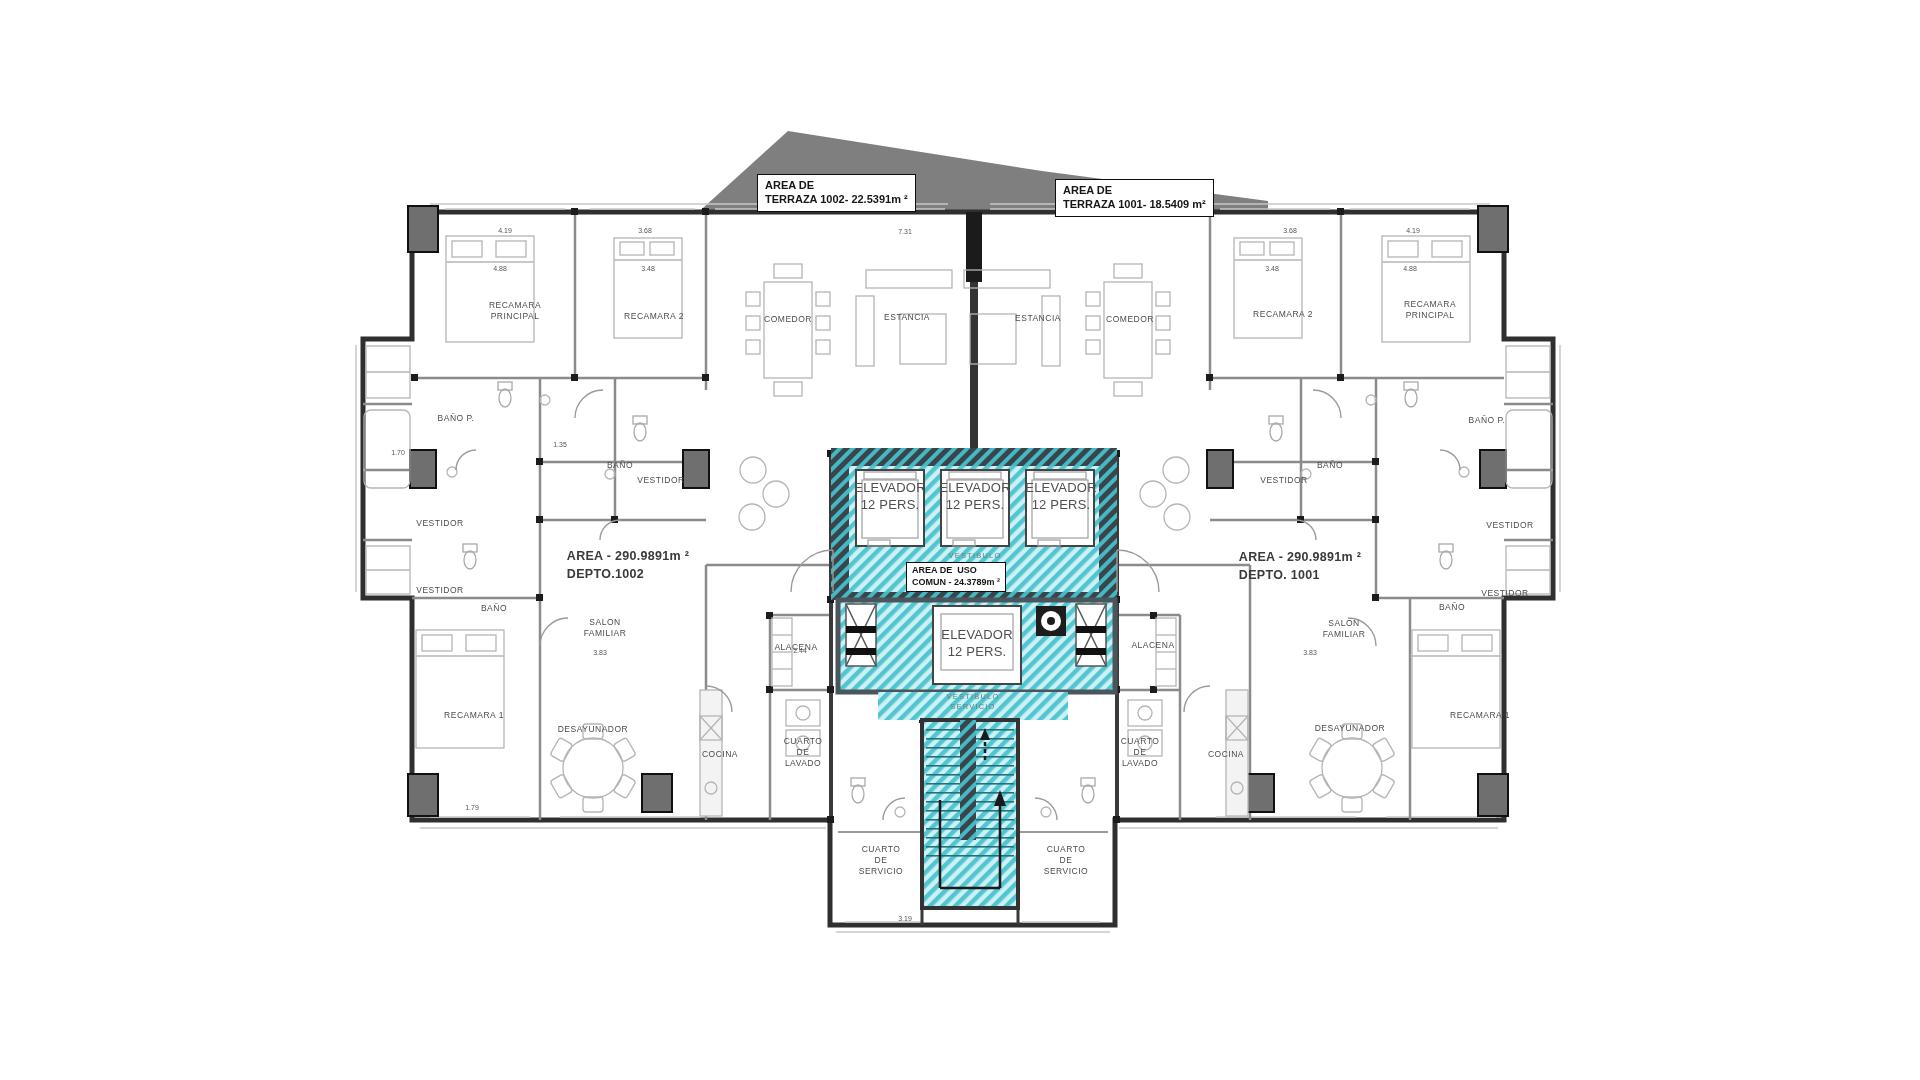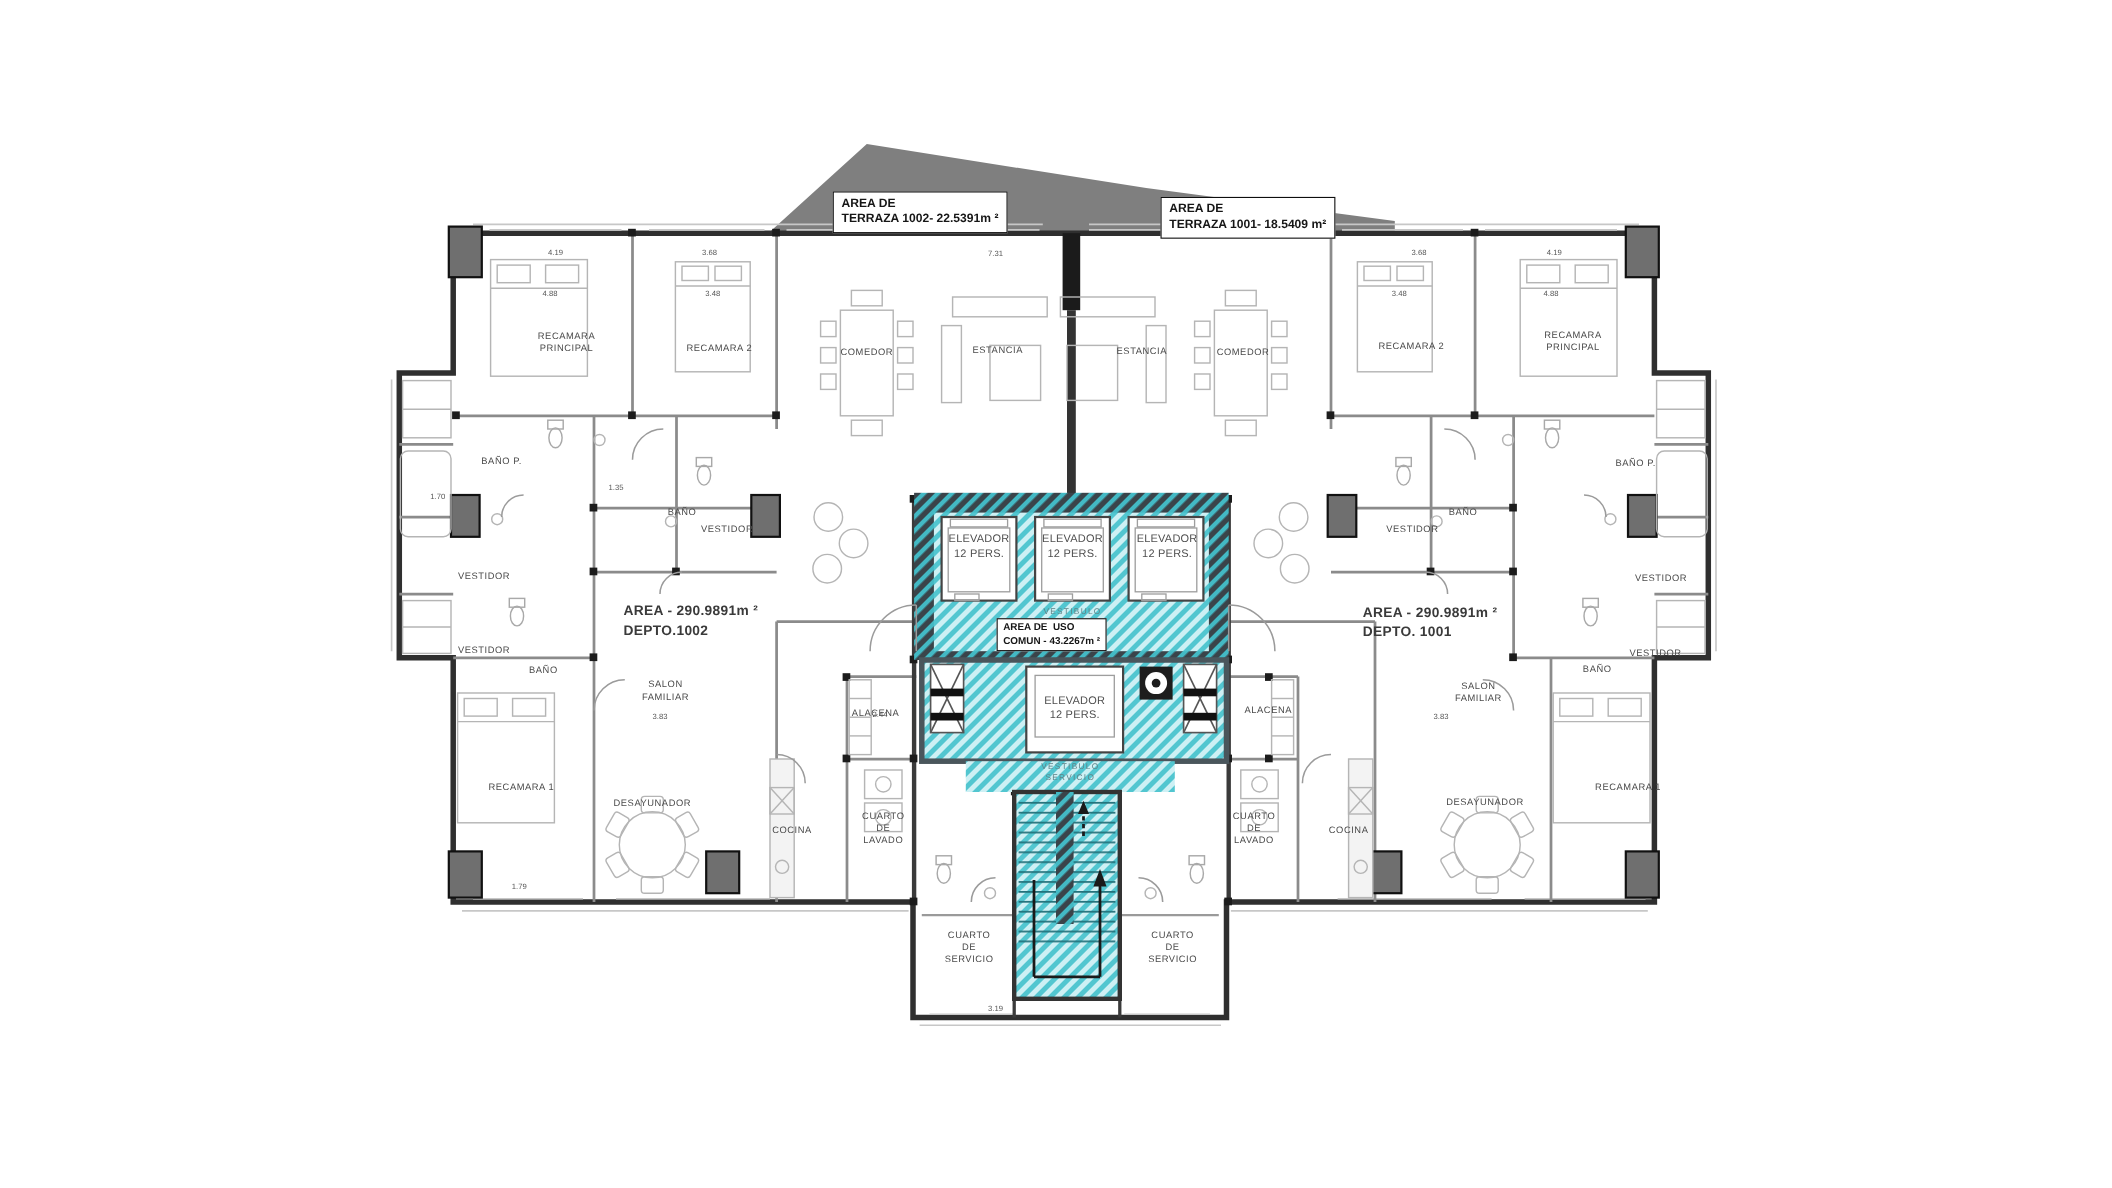--- a/index.html
+++ b/index.html
@@ -3,21 +3,21 @@
 <meta charset="utf-8">
 <style>
   html,body{margin:0;padding:0;background:#ffffff;}
   .stage{position:relative;width:1920px;height:1080px;background:#ffffff;overflow:hidden;
          font-family:"Liberation Sans",sans-serif;}
   .stage svg{position:absolute;left:0;top:0;}
   #labels{position:absolute;left:0;top:0;width:1920px;height:1080px;}
   .lbl{position:absolute;font-family:"Liberation Sans",sans-serif;}
   .room{font-size:8.5px;letter-spacing:.5px;color:#4b4b4b;text-align:center;
         transform:translate(-50%,-50%);white-space:pre-line;line-height:1.3;}
-  .elev{font-size:10px;color:#4f4f4f;letter-spacing:.2px;}
+  .elev{font-size:13px;color:#4f4f4f;letter-spacing:.2px;}
   .faint{color:#5f8287;font-size:7.5px;letter-spacing:1.2px;}
   .box{font-size:11px;font-weight:bold;color:#161616;background:#ffffff;border:1.6px solid #0e0e0e;
        padding:3px 7px 4px 7px;white-space:pre;line-height:1.3;transform:none;text-align:left;}
   .small{font-size:9px;padding:2px 5px 3px 5px;border-width:1.4px;}
   .area{font-size:12.5px;font-weight:bold;color:#3a3a3a;letter-spacing:.3px;
         transform:translate(-50%,-50%);white-space:pre-line;line-height:1.4;}
   .dim{position:absolute;font-size:7px;color:#555;transform:translate(-50%,-50%);
        font-family:"Liberation Sans",sans-serif;}
 </style>
 </head>
@@ -414,21 +414,21 @@
     <path d="M1296,520 A20,20 0 0 1 1316,540"></path>
   </g>
 </svg>
 
 <div id="labels">
       <div class="lbl box" style="left: 757px; top: 174px;">AREA DE
 TERRAZA 1002- 22.5391m ²</div>
       <div class="lbl box" style="left: 1055px; top: 179px;">AREA DE
 TERRAZA 1001- 18.5409 m²</div>
       <div class="lbl box small" style="left: 906px; top: 562px;">AREA DE  USO
-COMUN - 43.2267m ²</div>
+COMUN - 24.3789m ²</div>
       <div class="lbl area" style="left: 628px; top: 565px;">AREA - 290.9891m ²
 DEPTO.1002</div>
       <div class="lbl area" style="left: 1300px; top: 566px;">AREA - 290.9891m ²
 DEPTO. 1001</div>
       <div class="lbl room" style="left: 515px; top: 311px;">RECAMARA
 PRINCIPAL</div>
       <div class="lbl room" style="left: 654px; top: 317px;">RECAMARA 2</div>
       <div class="lbl room" style="left: 788px; top: 320px;">COMEDOR</div>
       <div class="lbl room" style="left: 907px; top: 318px;">ESTANCIA</div>
       <div class="lbl room" style="left: 1038px; top: 319px;">ESTANCIA</div>

